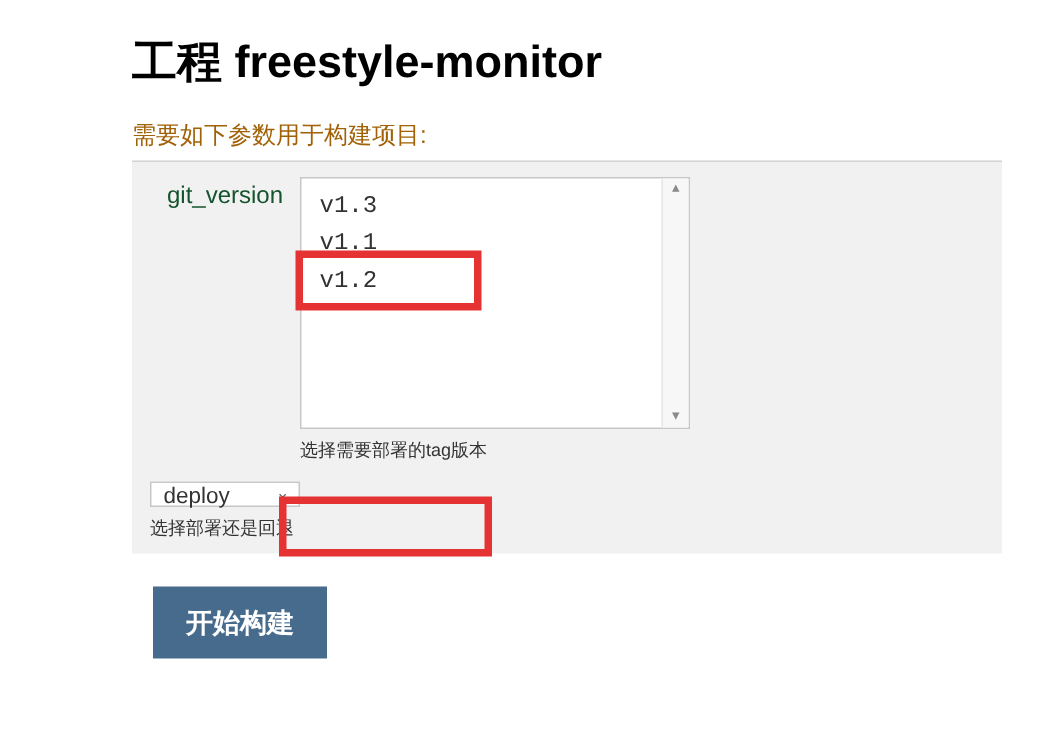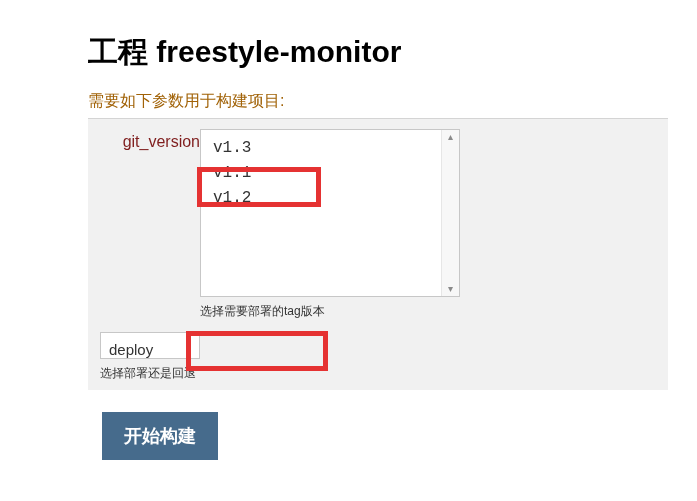--- a/index.html
+++ b/index.html
@@ -5,21 +5,21 @@
     * { margin: 0; padding: 0; box-sizing: border-box; }
     body {
       font-family: "Microsoft YaHei", "Helvetica Neue", Arial, sans-serif;
       background: #fff;
       width: 697px;
       height: 501px;
       position: relative;
     }
     .container {
       padding-left: 88px;
-      padding-top: 32px;
+      padding-top: 21px;
     }
     h1 {
       font-size: 30px;
       font-weight: bold;
       color: #000;
       margin-bottom: 18px;
     }
     .subtitle {
       font-size: 16px;
       color: #a16207;
@@ -31,24 +31,24 @@
       padding: 10px 12px 8px 12px;
       width: 580px;
     }
     .param-row {
       display: flex;
       align-items: flex-start;
       margin-bottom: 6px;
     }
     .param-label {
       font-size: 16px;
-      color: #7f1d1d;
+      color: #14532d;
       width: 100px;
       padding-top: 4px;
-      text-align: right;
+      text-align: center;
       flex-shrink: 0;
     }
     .param-field {
       flex-shrink: 0;
     }
     .listbox {
       width: 260px;
       height: 168px;
       background: #fff;
       border: 1px solid #c7c7c7;
@@ -87,25 +87,25 @@
       color: #333;
       margin-top: 6px;
     }
     .param-row2 {
       display: flex;
       align-items: flex-start;
       margin-top: 12px;
     }
     .select-box {
       width: 100px;
-      height: 27px;
+      height: 17px;
       background: #fff;
       border: 1px solid #c7c7c7;
       display: flex;
-      align-items: flex-end;
+      align-items: flex-start;
       justify-content: space-between;
       padding: 0 6px 0 8px;
       font-size: 15px;
       color: #333;
     }
     .chevron {
       font-size: 11px;
       color: #6b6b6b;
     }
     .submit-btn {

